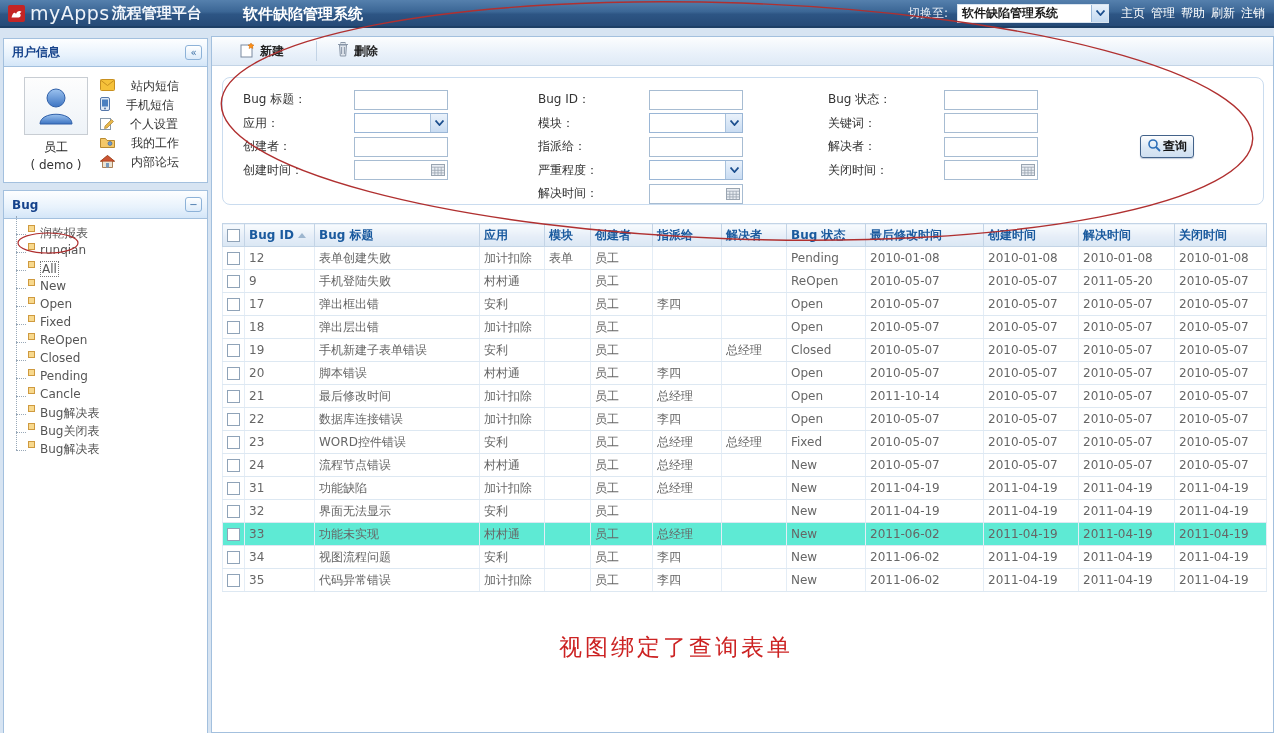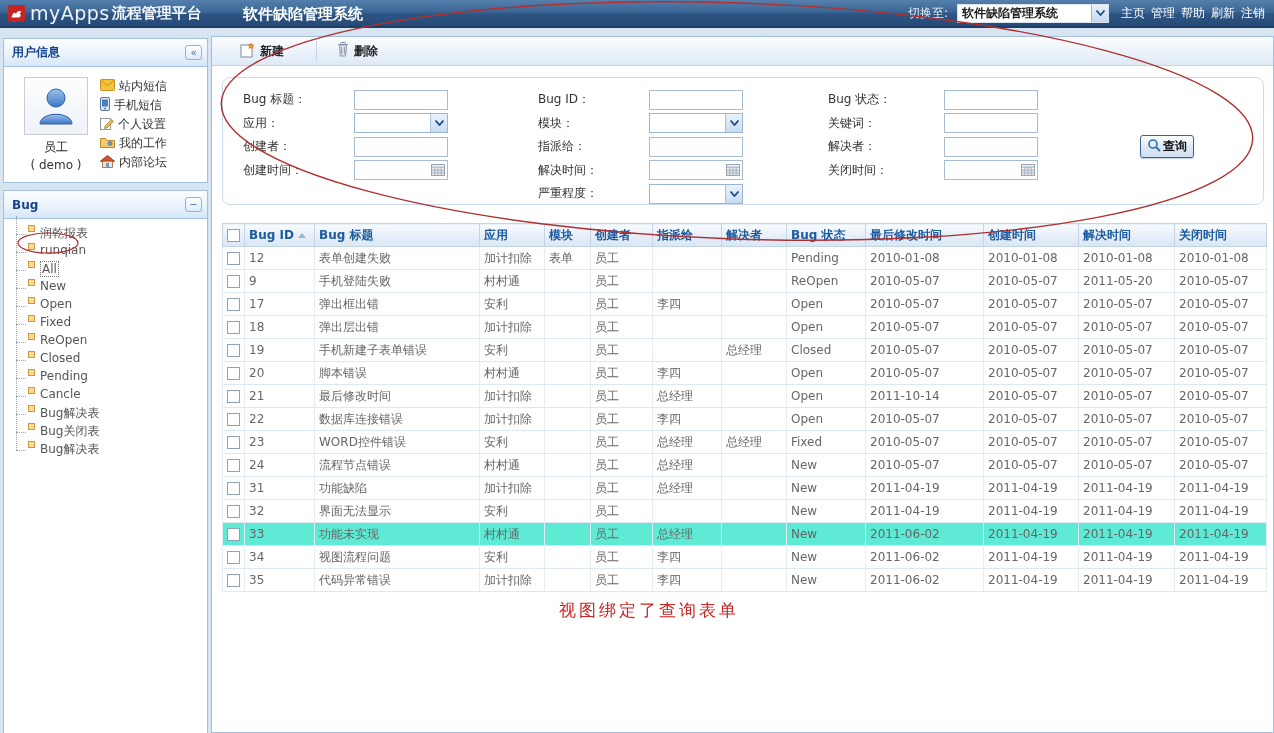--- a/index.html
+++ b/index.html
@@ -30,21 +30,21 @@
     display:flex; align-items:center; justify-content:space-between; padding:0 5px 0 8px; }
   .panel-title { color:#15428b; font-weight:bold; }
   .panel-btn { width:17px; height:15px; border:1px solid #8db2d8; border-radius:3px; background:linear-gradient(#fff,#dcebfa);
     color:#3a6ea5; font-size:10px; line-height:13px; text-align:center; cursor:pointer; }
   .user-body { display:flex; padding:8px 4px 10px 8px; }
   .avatar-col { width:88px; text-align:center; }
   .avatar-box { width:64px; height:58px; margin:2px auto 4px; background:linear-gradient(#fdfdfd,#eef3f8); border:1px solid #c8cdd3; display:flex; align-items:center; justify-content:center; }
   .uname { color:#222; margin-top:2px; }
   .uacct { color:#333; margin-top:2px; }
   .ulinks { flex:1; padding-top:2px; }
-  .ulink { display:flex; align-items:center; gap:4px; height:19px; color:#333; cursor:pointer; }
+  .ulink { display:flex; align-items:center; gap:16px; height:19px; color:#333; cursor:pointer; }
 
   .tree { margin:6px 0 0 12px; padding-bottom:10px; }
   .tnode { display:flex; align-items:flex-start; height:18px; color:#555; cursor:pointer; position:relative; padding-left:12px; }
   .tnode::before { content:""; position:absolute; left:0; top:-9px; bottom:9px; border-left:1px dotted #98a8b8; }
   .tnode::after { content:""; position:absolute; left:0; top:9px; width:10px; border-top:1px dotted #98a8b8; }
   .tsq { width:7px; height:7px; background:#f8d98e; border:1px solid #cf9a3f; margin-right:5px; flex:none; }
   .tnode.sel .tlabel { border:1px dotted #777; padding:0 1px; }
 
   
   .main { position:absolute; left:211px; top:36px; width:1063px; height:697px; background:#fff; border:1px solid #a3c0de; }
@@ -75,21 +75,21 @@
     color:#1a5a9e; font-weight:bold; text-align:left; padding:0 4px; font-size:12px; overflow:hidden; white-space:nowrap; }
   .grid th:first-child { border-left:1px solid #c3d4e6; text-align:center; }
   .grid td { height:23px; border-right:1px solid #e4edf6; border-bottom:1px solid #dde8f2; color:#666;
     padding:0 4px; overflow:hidden; white-space:nowrap; }
   .grid td:first-child { text-align:center; border-left:1px solid #e4edf6; }
   .grid tr.hl td { background:#5eead4; }
   .cb { display:inline-block; width:13px; height:13px; border:1px solid #8fa3b8; background:#fff; vertical-align:middle; cursor:pointer; }
   .sortmark { display:inline-block; width:0; height:0; border-left:4px solid transparent; border-right:4px solid transparent;
     border-bottom:5px solid #9db6cf; margin-left:4px; vertical-align:middle; }
 
-  .note { position:absolute; left:347px; top:562px; font-size:17px; letter-spacing:3px; color:#cc2222; }
+  .note { position:absolute; left:347px; top:595px; font-size:23px; letter-spacing:3px; color:#cc2222; }
 
   .overlay { position:absolute; left:0; top:0; width:1274px; height:733px; z-index:60; pointer-events:none; }
 </style>
 </head>
 <body>
 
 <div class="topbar">
   <div class="brand">
     <span class="logo">
       <svg width="17" height="17">
@@ -314,35 +314,35 @@
                 <path d="M0.5 0.5 L4.5 5 L8.5 0.5" fill="none" stroke="#1c4f8e" stroke-width="1.8"></path>
               </svg>
             </span>
           </span>
         </div>
         <div class="srow">
           <span class="slabel">指派给：</span>
           <span class="sctrl"><input value="" style=""></span>
         </div>
         <div class="srow">
-          <span class="slabel">解决时间：</span>
-          <span class="sctrl"><input value="" style=""><span class="calbtn"><svg width="14" height="13">
-                <rect x="0.5" y="1.5" width="13" height="11" fill="#e9edf2" stroke="#9aa5b1"></rect>
-                <path d="M0.5 4.2 h13 M3.8 4.2 v8 M7 4.2 v8 M10.2 4.2 v8 M0.5 7.3 h13 M0.5 9.9 h13" stroke="#9aa5b1" stroke-width="0.8"></path>
-              </svg></span></span>
-        </div>
-        <div class="srow">
           <span class="slabel">严重程度：</span>
           <span class="selbox">
             <span class="selbtn">
               <svg width="9" height="6">
                 <path d="M0.5 0.5 L4.5 5 L8.5 0.5" fill="none" stroke="#1c4f8e" stroke-width="1.8"></path>
               </svg>
             </span>
           </span>
+        </div>
+        <div class="srow">
+          <span class="slabel">解决时间：</span>
+          <span class="sctrl"><input value="" style=""><span class="calbtn"><svg width="14" height="13">
+                <rect x="0.5" y="1.5" width="13" height="11" fill="#e9edf2" stroke="#9aa5b1"></rect>
+                <path d="M0.5 4.2 h13 M3.8 4.2 v8 M7 4.2 v8 M10.2 4.2 v8 M0.5 7.3 h13 M0.5 9.9 h13" stroke="#9aa5b1" stroke-width="0.8"></path>
+              </svg></span></span>
         </div>
       </div>
     <div class="scol scol3" id="scol3">
         <div class="srow">
           <span class="slabel">Bug 状态：</span>
           <span class="sctrl"><input value="" style=""></span>
         </div>
         <div class="srow">
           <span class="slabel">关键词：</span>
           <span class="sctrl"><input value="" style=""></span>

